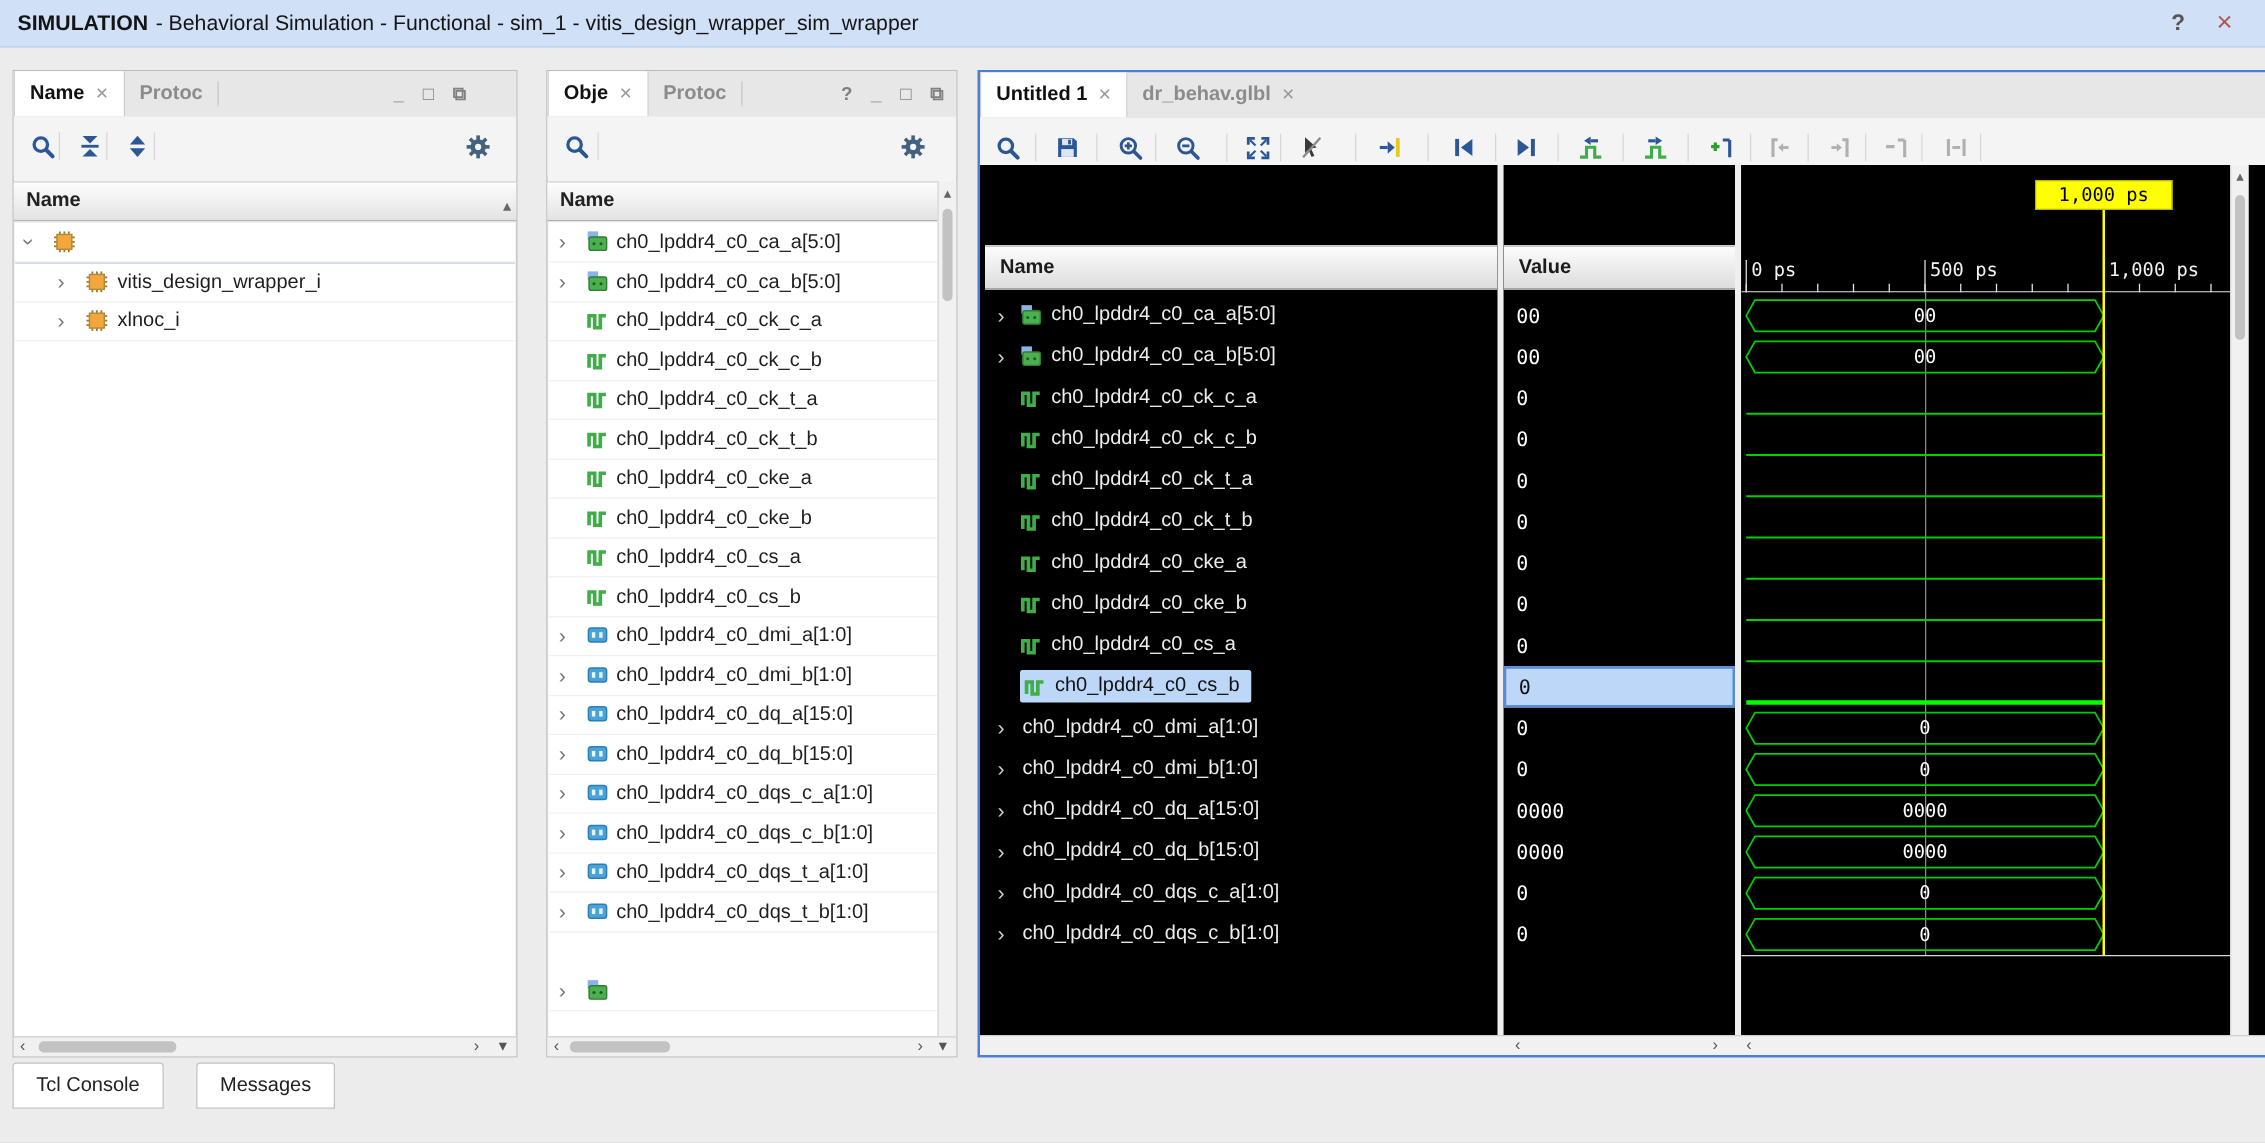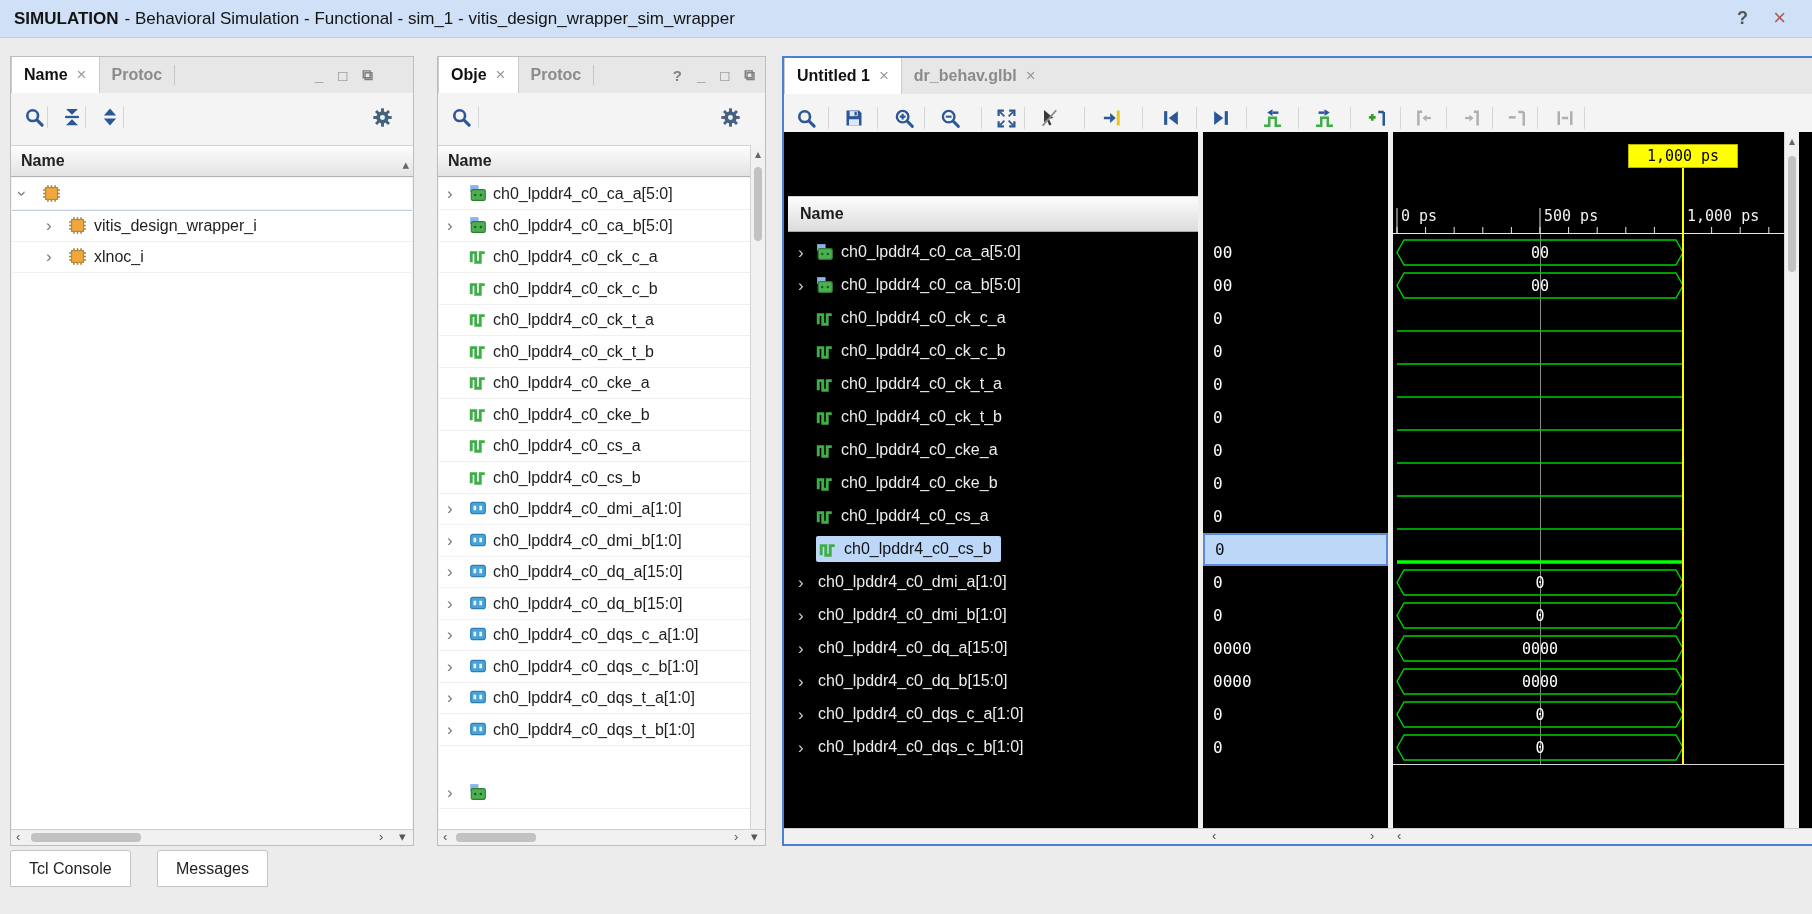--- a/index.html
+++ b/index.html
@@ -672,20 +672,21 @@
             <div class="wnrow" style="top: 495px;">
               <span class="warr">›</span>
               <span class="wsel" style="left: 30px;">
                 <span>ch0_lpddr4_c0_dqs_c_b[1:0]</span>
               </span>
             </div>
           </div>
       </div>
       <div class="wdiv" style="left:414px;width:5px;"></div>
       <div class="wcol" id="wvalue-col" style="left:419px;width:185px;">
+        <div class="wheader"><span>Value</span></div>
         <div class="wrows" id="wvalue-rows">
             <div class="wvrow" style="top: 0px;">00</div>
             <div class="wvrow" style="top: 33px;">00</div>
             <div class="wvrow" style="top: 66px;">0</div>
             <div class="wvrow" style="top: 99px;">0</div>
             <div class="wvrow" style="top: 132px;">0</div>
             <div class="wvrow" style="top: 165px;">0</div>
             <div class="wvrow" style="top: 198px;">0</div>
             <div class="wvrow" style="top: 231px;">0</div>
             <div class="wvrow" style="top: 264px;">0</div>

